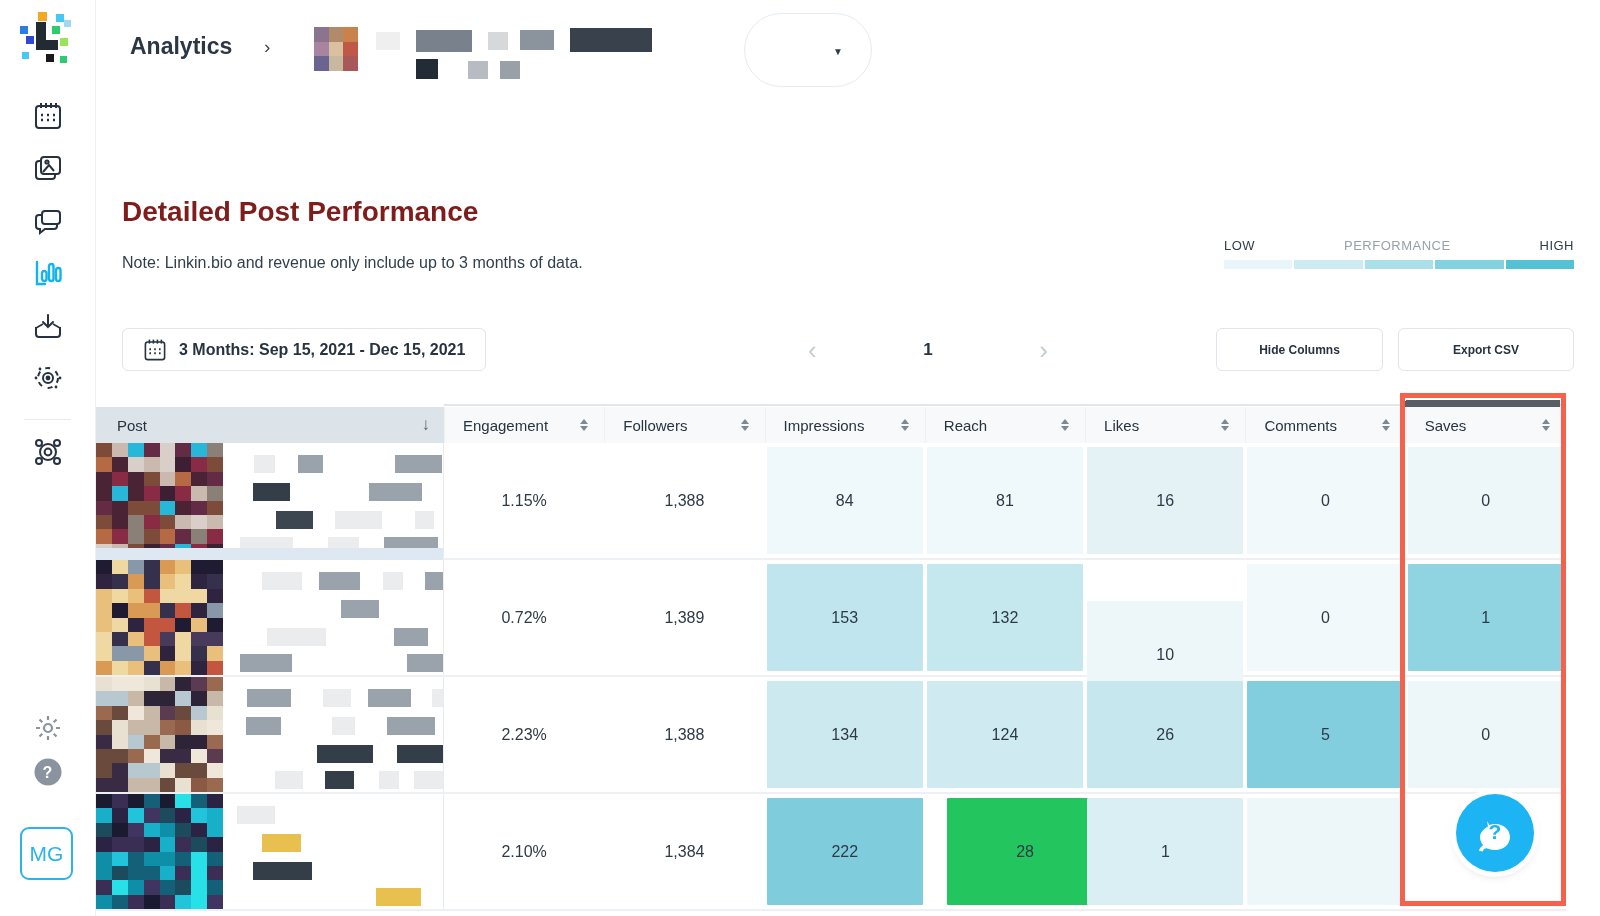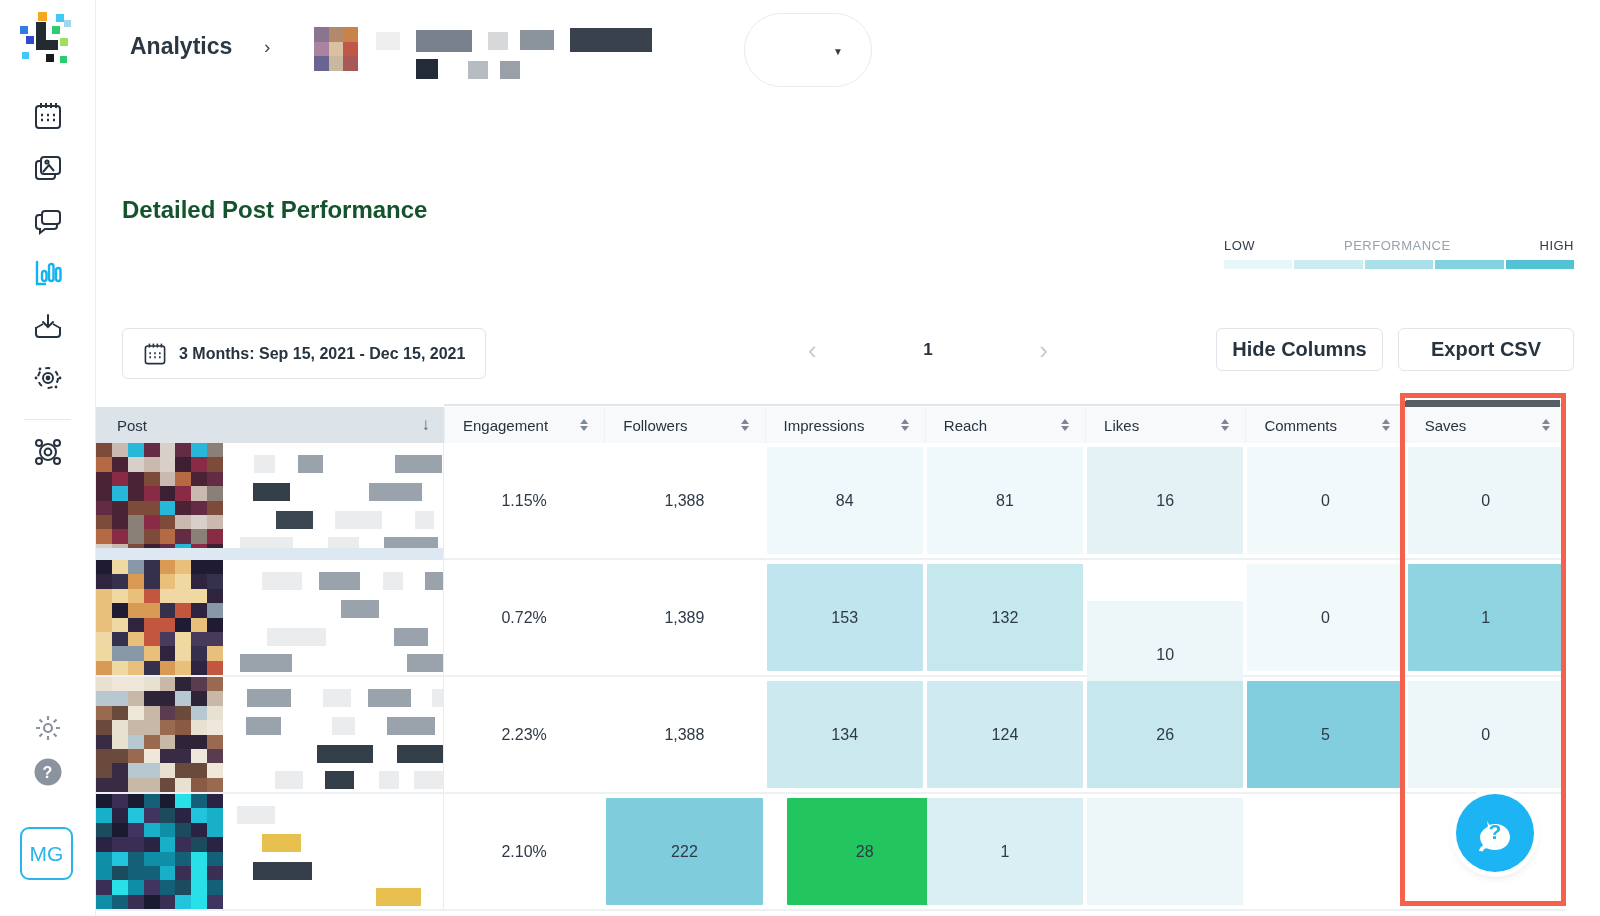--- a/index.html
+++ b/index.html
@@ -37,41 +37,41 @@
 
   
   .tabsbar { position:absolute; left:0; top:100px; right:0; height:79px;
     border-top:1px solid #f0f3f5; border-bottom:1px solid #eaeef1; background:#fff;
     display:flex; align-items:center; padding-left:72px; }
   .tab { font-size:17px; font-weight:bold; color:#2b3844; padding:17px 24px;
     border-radius:30px; cursor:pointer; white-space:nowrap; margin-right:38px; }
   .tab[data-active="true"] { color:#2bade8; background:#eef4f8; padding:17px 40px; }
 
   
-  .page-title { position:absolute; left:26px; top:196px; font-size:24px; font-weight:bold; color:#14532d; }
+  .page-title { position:absolute; left:26px; top:196px; font-size:28px; font-weight:bold; color:#7f1d1d; }
   .page-note { position:absolute; left:26px; top:254px; font-size:16px; color:#313f4c; }
 
   .legend { position:absolute; right:26px; top:238px; width:350px; }
   .legend-labels { display:flex; justify-content:space-between; font-size:13px;
     letter-spacing:.5px; color:#2f3d4a; margin-bottom:7px; }
   .legend-labels .mid { color:#97a2ad; }
   .legend-bar { display:flex; height:9px; }
   .legend-bar i { flex:1; margin-right:2px; }
   .legend-bar i:last-child { margin-right:0; }
 
   
-  .date-btn { position:absolute; left:26px; top:328px; height:51px; padding:0 20px;
+  .date-btn { position:absolute; left:26px; top:328px; height:43px; padding:0 20px;
     border:1px solid #dfe5ea; border-radius:6px; background:#fff; display:flex;
     align-items:center; gap:12px; font-size:16px; font-weight:bold; color:#273440; cursor:pointer; }
   .pager { position:absolute; left:712px; top:328px; width:240px; height:43px;
     display:flex; align-items:center; justify-content:space-between; }
   .pg-chev { font-size:26px; color:#c3ccd3; cursor:pointer; line-height:1; }
   .pg-num { font-size:17px; font-weight:bold; color:#273440; }
   .btn { position:absolute; top:328px; height:43px; border:1px solid #dfe5ea; border-radius:6px;
-    background:#fff; font-size:20px; font-weight:bold; color:#273440; cursor:pointer;
+    background:#fff; font-size:12px; font-weight:bold; color:#273440; cursor:pointer;
     display:flex; align-items:center; justify-content:center; }
   .btn-hide { left:1120px; width:167px; }
   .btn-export { left:1302px; width:176px; }
 
   
   .scroll-track { position:absolute; left:348px; top:404px; width:1122px; height:2px; background:#e1e6ea; }
   .scroll-thumb { position:absolute; left:1306px; top:401px; width:158px; height:7px; background:#575e66; border-radius:3px; }
 
   .thead { position:absolute; left:0; top:407px; width:1470px; height:36px; display:flex; }
   .th-post { width:348px; background:#dce3e9; display:flex; align-items:center;
@@ -237,20 +237,21 @@
         <i style="left:128px;top:36px; width:20px; height:18px; background:#9aa0a8"></i>
       </div>
       <div class="acct-pill">
         <span class="acct-caret">▼</span>
       </div>
     </div>
   </div>
 
 
   <div class="page-title">Detailed Post Performance</div>
+  <div class="page-note">Note: Linkin.bio and revenue only include up to 3 months of data.</div>
 
   <div class="legend">
     <div class="legend-labels">
       <span>LOW</span>
       <span class="mid">PERFORMANCE</span>
       <span>HIGH</span>
     </div>
     <div class="legend-bar" id="legendBar">
         <i style="background: rgb(232, 246, 249);"></i>
         <i style="background: rgb(205, 236, 242);"></i>
@@ -733,20 +734,23 @@
             <i style="left: 14px; top: 12px; width: 38px; height: 18px; background: rgb(235, 236, 238);"></i>
             <i style="left: 39px; top: 40px; width: 39px; height: 18px; background: rgb(232, 192, 80);"></i>
             <i style="left: 30px; top: 68px; width: 59px; height: 18px; background: rgb(51, 62, 72);"></i>
             <i style="left: 153px; top: 94px; width: 45px; height: 18px; background: rgb(232, 192, 80);"></i>
           </div>
         </div>
         <div class="td">
           <div class="cell">2.10%</div>
         </div>
         <div class="td">
+          <div class="cell">1,384</div>
+        </div>
+        <div class="td">
           <div class="cell" style="background: rgb(126, 204, 220);">222</div>
         </div>
         <div class="td">
           <div class="cell" style="background: #22c55e; margin-left: 20px;">28</div>
         </div>
         <div class="td">
           <div class="cell" style="background: rgb(217, 239, 243);">1</div>
         </div>
         <div class="td">
           <div class="cell" style="background: rgb(237, 247, 249);"></div>

